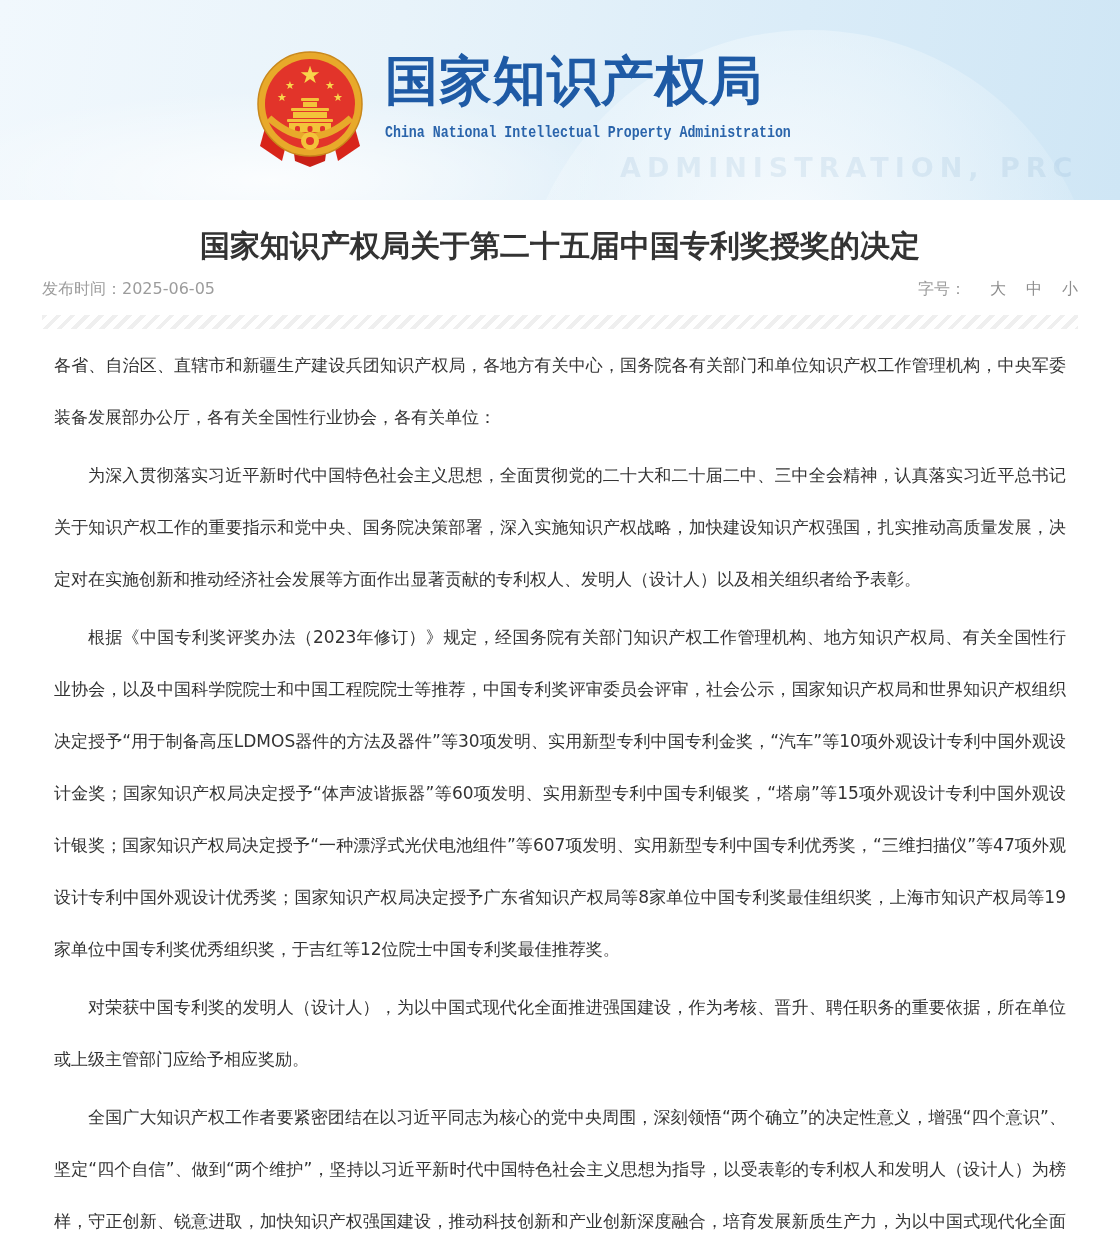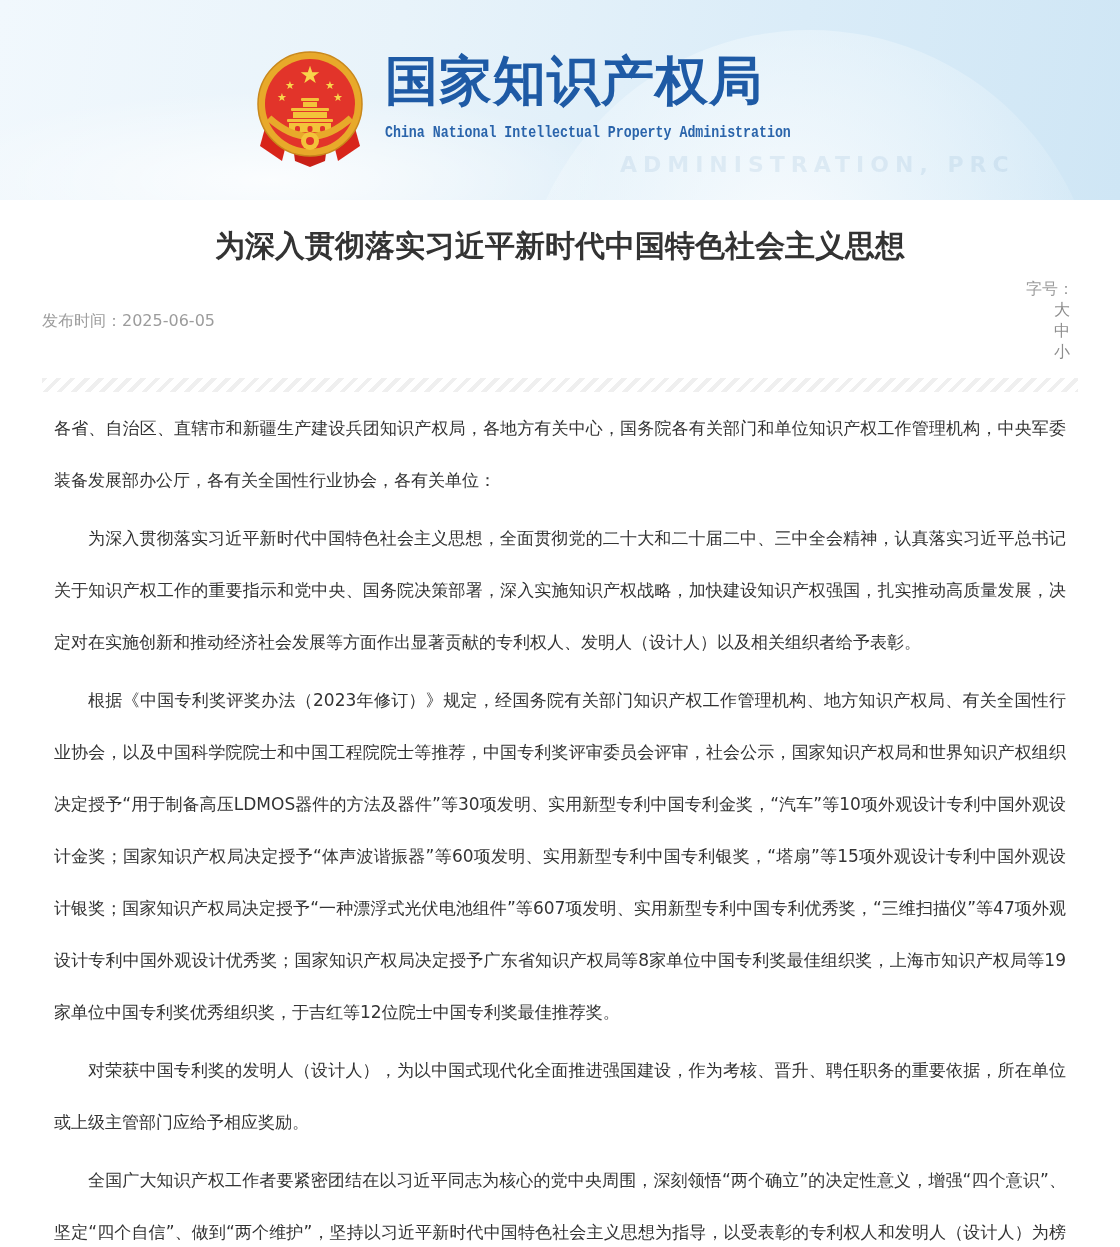--- a/index.html
+++ b/index.html
@@ -32,21 +32,21 @@
     position: absolute;
     left: -80px; bottom: -70px;
     width: 700px; height: 180px;
     border-radius: 50%;
     background: radial-gradient(ellipse at center, rgba(255,255,255,0.8) 0%, rgba(255,255,255,0) 70%);
     pointer-events: none;
   }
   .watermark {
     position: absolute;
     left: 620px; top: 152px;
-    font-size: 22px;
+    font-size: 27px;
     font-weight: bold;
     letter-spacing: 6px;
     color: #7fa9cc;
     opacity: 0.16;
     white-space: nowrap;
     pointer-events: none;
   }
   .emblem {
     position: absolute;
     left: 255px; top: 48px;
@@ -83,21 +83,21 @@
   }
   .meta-row {
     margin-top: 14px;
     display: flex;
     justify-content: space-between;
     align-items: center;
     font-size: 16px;
     color: #9c9c9c;
   }
   .publish { color: #9c9c9c; }
-  .font-controls { display: flex; align-items: center; color: #9c9c9c; flex-direction: column; }
+  .font-controls { display: flex; align-items: center; color: #9c9c9c; }
   .font-controls .fs-label { margin-right: 4px; }
   .font-controls .fs-option {
     margin-left: 20px;
     color: #8d8d8d;
     cursor: pointer;
   }
   .hatch-divider {
     margin-top: 15px;
     height: 14px;
     background: repeating-linear-gradient(135deg,
@@ -162,21 +162,21 @@
     </div>
 
     <div class="brand">
       <div class="brand-cn">国家知识产权局</div>
       <div class="brand-en">China National Intellectual Property Administration</div>
     </div>
   </header>
 
   <main class="content">
 
-    <h1 class="doc-title">为深入贯彻落实习近平新时代中国特色社会主义思想</h1>
+    <h1 class="doc-title">国家知识产权局关于第二十五届中国专利奖授奖的决定</h1>
 
     <div class="meta-row">
       <div class="publish">
         <span>发布时间：</span><span>2025-06-05</span>
       </div>
       <div class="font-controls">
         <span class="fs-label">字号：</span>
         <span class="fs-option">大</span>
         <span class="fs-option">中</span>
         <span class="fs-option">小</span>

